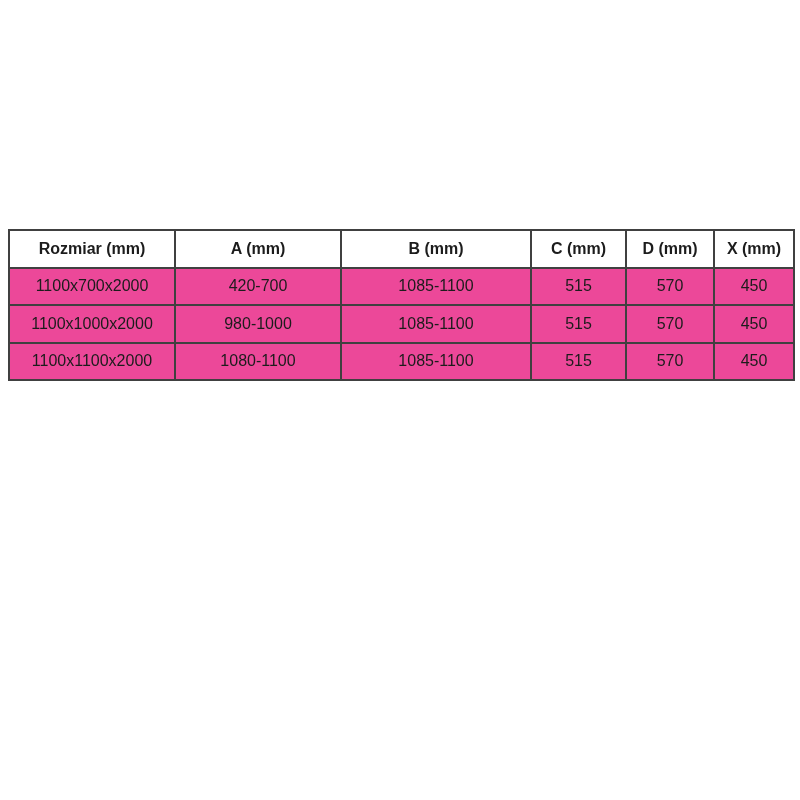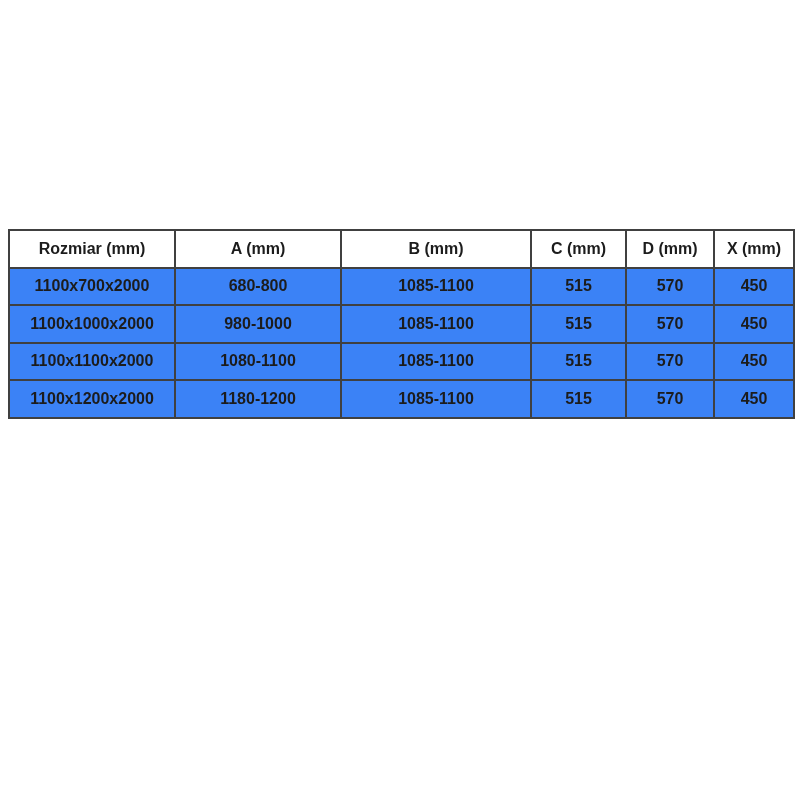--- a/index.html
+++ b/index.html
@@ -35,22 +35,22 @@
     font-size: 16px;
     line-height: 1;
     overflow: hidden;
     white-space: nowrap;
   }
   table.spec-table th {
     font-weight: bold;
     background: #ffffff;
   }
   table.spec-table td {
-    font-weight: bold;
-    background: #3b82f6;
+    font-weight: normal;
+    background: #ec4899;
   }
 </style>
 </head>
 <body>
 
 <div class="table-wrap">
   <table class="spec-table">
     <colgroup>
       <col style="width:166px">
       <col style="width:166px">
@@ -65,21 +65,21 @@
           <th>A (mm)</th>
           <th>B (mm)</th>
           <th>C (mm)</th>
           <th>D (mm)</th>
           <th>X (mm)</th>
         </tr>
     </thead>
     <tbody>
         <tr>
           <td>1100x700x2000</td>
-          <td>680-800</td>
+          <td>420-700</td>
           <td>1085-1100</td>
           <td>515</td>
           <td>570</td>
           <td>450</td>
         </tr>
         <tr>
           <td>1100x1000x2000</td>
           <td>980-1000</td>
           <td>1085-1100</td>
           <td>515</td>
@@ -87,23 +87,15 @@
           <td>450</td>
         </tr>
         <tr>
           <td>1100x1100x2000</td>
           <td>1080-1100</td>
           <td>1085-1100</td>
           <td>515</td>
           <td>570</td>
           <td>450</td>
         </tr>
-        <tr>
-          <td>1100x1200x2000</td>
-          <td>1180-1200</td>
-          <td>1085-1100</td>
-          <td>515</td>
-          <td>570</td>
-          <td>450</td>
-        </tr>
       </tbody>
   </table>
 </div>
 
 </body></html>

